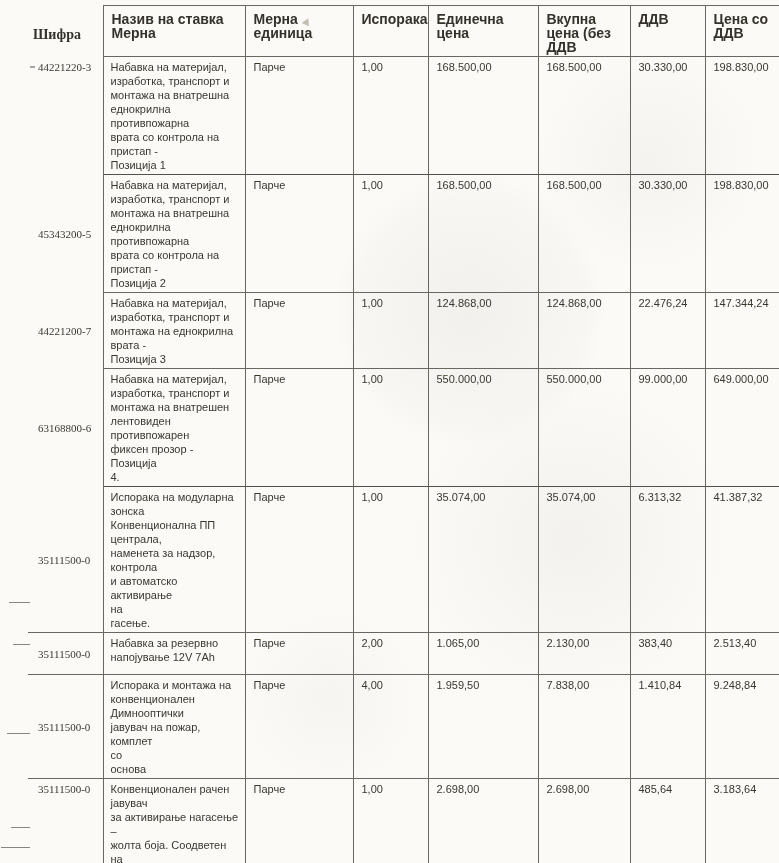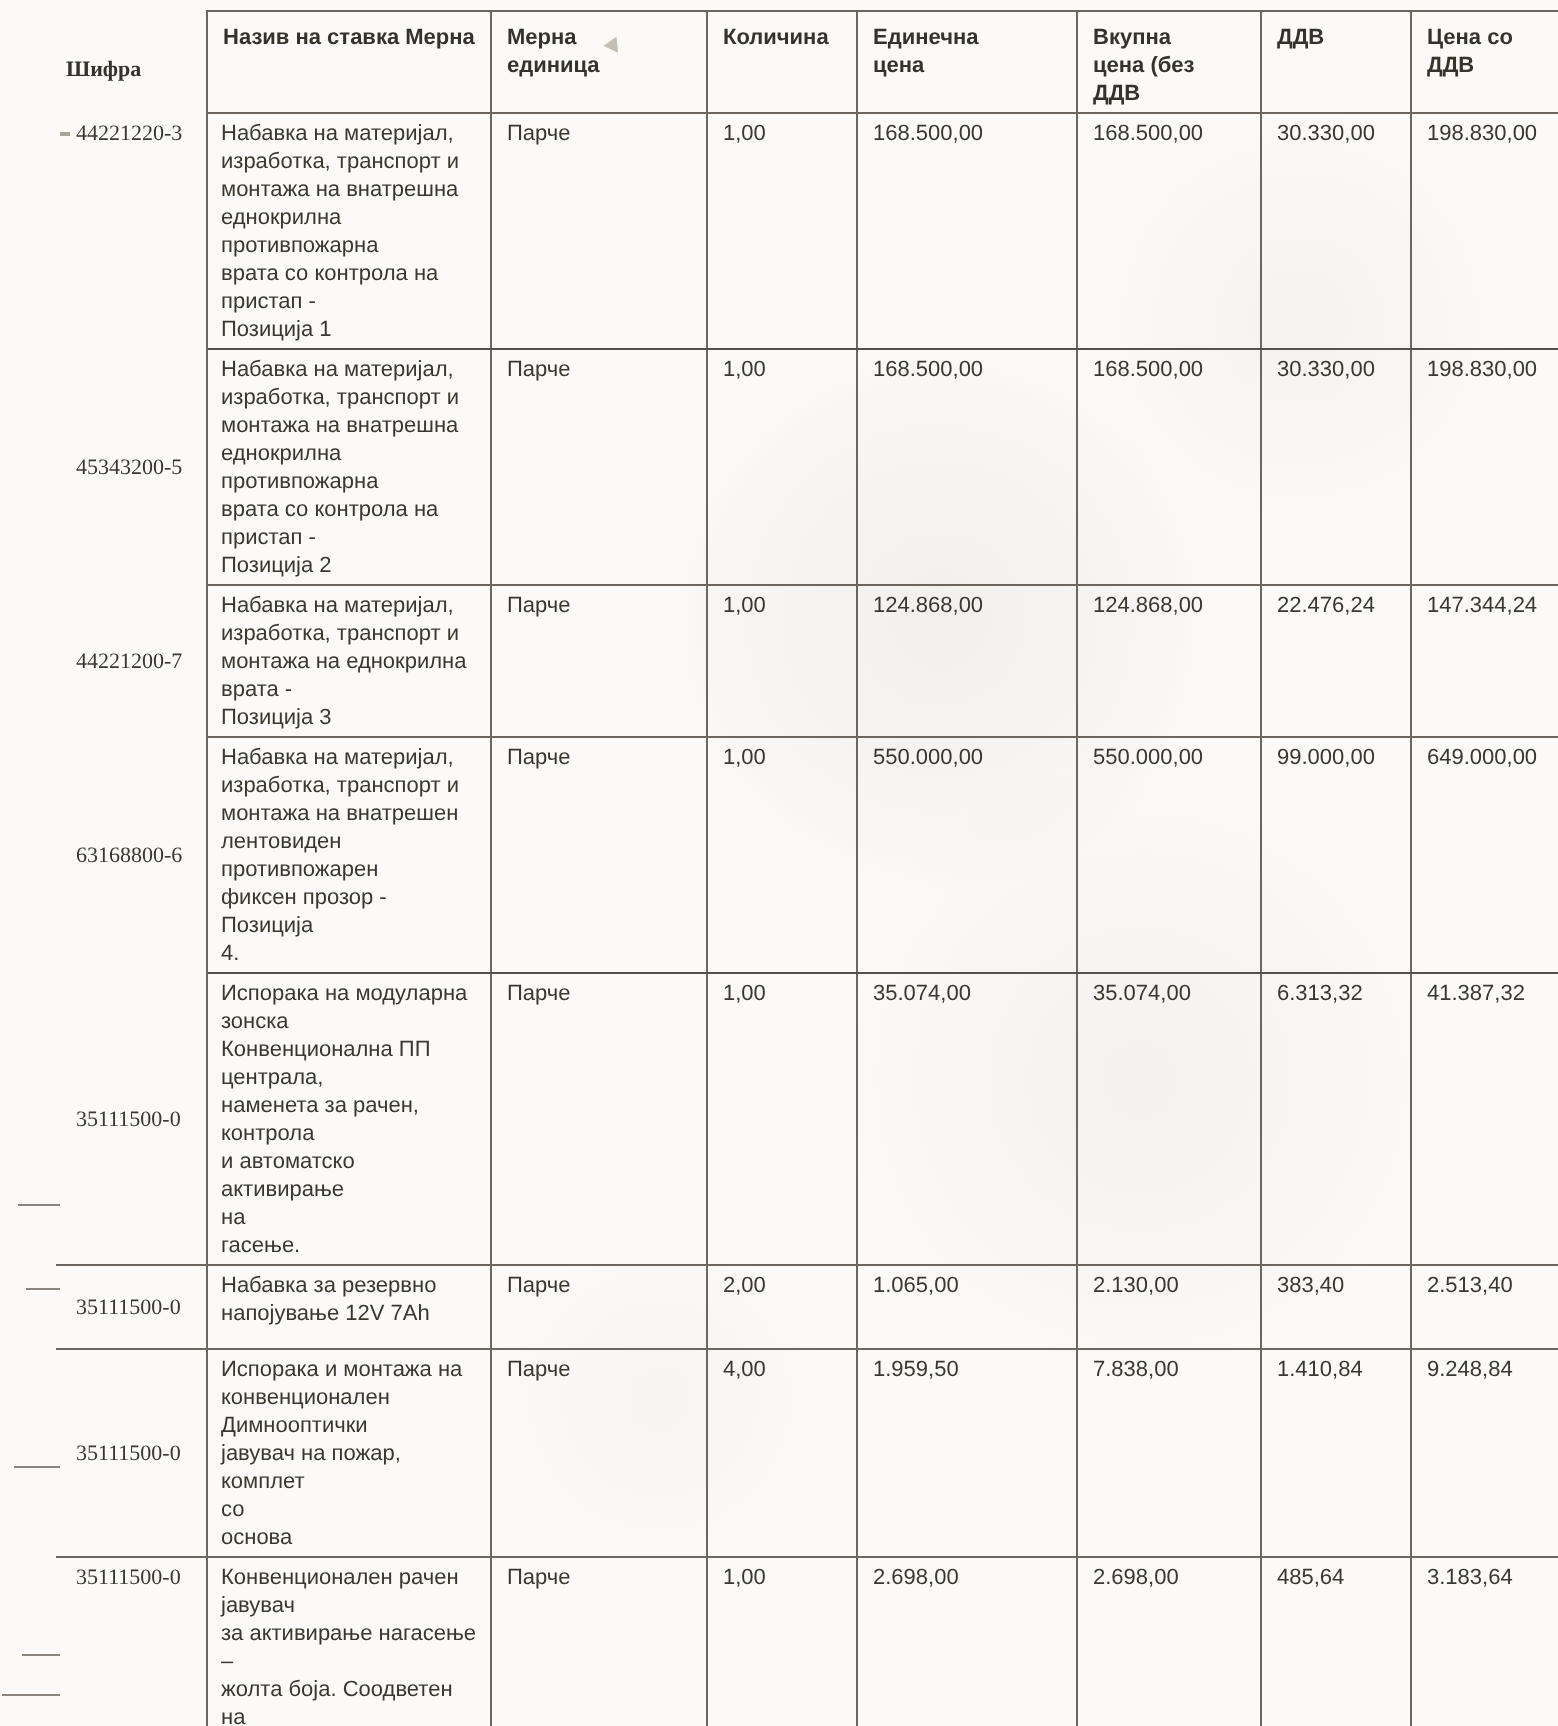--- a/index.html
+++ b/index.html
@@ -47,21 +47,21 @@
   
   th:first-child, td:first-child {
     border-left: none;
     border-top: none;
     border-bottom: none;
     padding-left: 10px;
     font-family: Liberation Serif, serif;
   }
   thead th {
     font-weight: bold;
-    font-size: 11px;
+    font-size: 14px;
     white-space: pre-line;
     padding-top: 6px;
     color: #35322b;
   }
   thead th:first-child { vertical-align: middle; padding-left: 5px; padding-top: 10px; }
   td.name  { white-space: pre-line; padding-left: 7px; }
   td.code  { vertical-align: middle; white-space: nowrap; }
   td.num, td.unit { white-space: nowrap; }
   
   tbody tr:nth-child(1) { height: 118px; }
@@ -123,21 +123,21 @@
       <col style="width:92px">
       <col style="width:75px">
       <col style="width:74px">
     </colgroup>
     <thead>
       <tr>
         <th>Шифра</th>
         <th>Назив на ставка Мерна</th>
         <th>Мерна
 единица</th>
-        <th>Количина</th>
+        <th>Испорака</th>
         <th>Единечна
 цена</th>
         <th>Вкупна
 цена (без
 ДДВ</th>
         <th>ДДВ</th>
         <th>Цена со
 ДДВ</th>
       </tr>
     </thead>
@@ -205,21 +205,21 @@
       <td class="num">550.000,00</td>
       <td class="num">99.000,00</td>
       <td class="num">649.000,00</td>
     </tr>
         <tr>
       <td class="code">35111500-0</td>
       <td class="name">Испорака на модуларна
 зонска
 Конвенционална ПП
 централа,
-наменета за рачен,
+наменета за надзор,
 контрола
 и автоматско активирање
 на
 гасење.</td>
       <td class="unit">Парче</td>
       <td class="num">1,00</td>
       <td class="num">35.074,00</td>
       <td class="num">35.074,00</td>
       <td class="num">6.313,32</td>
       <td class="num">41.387,32</td>

